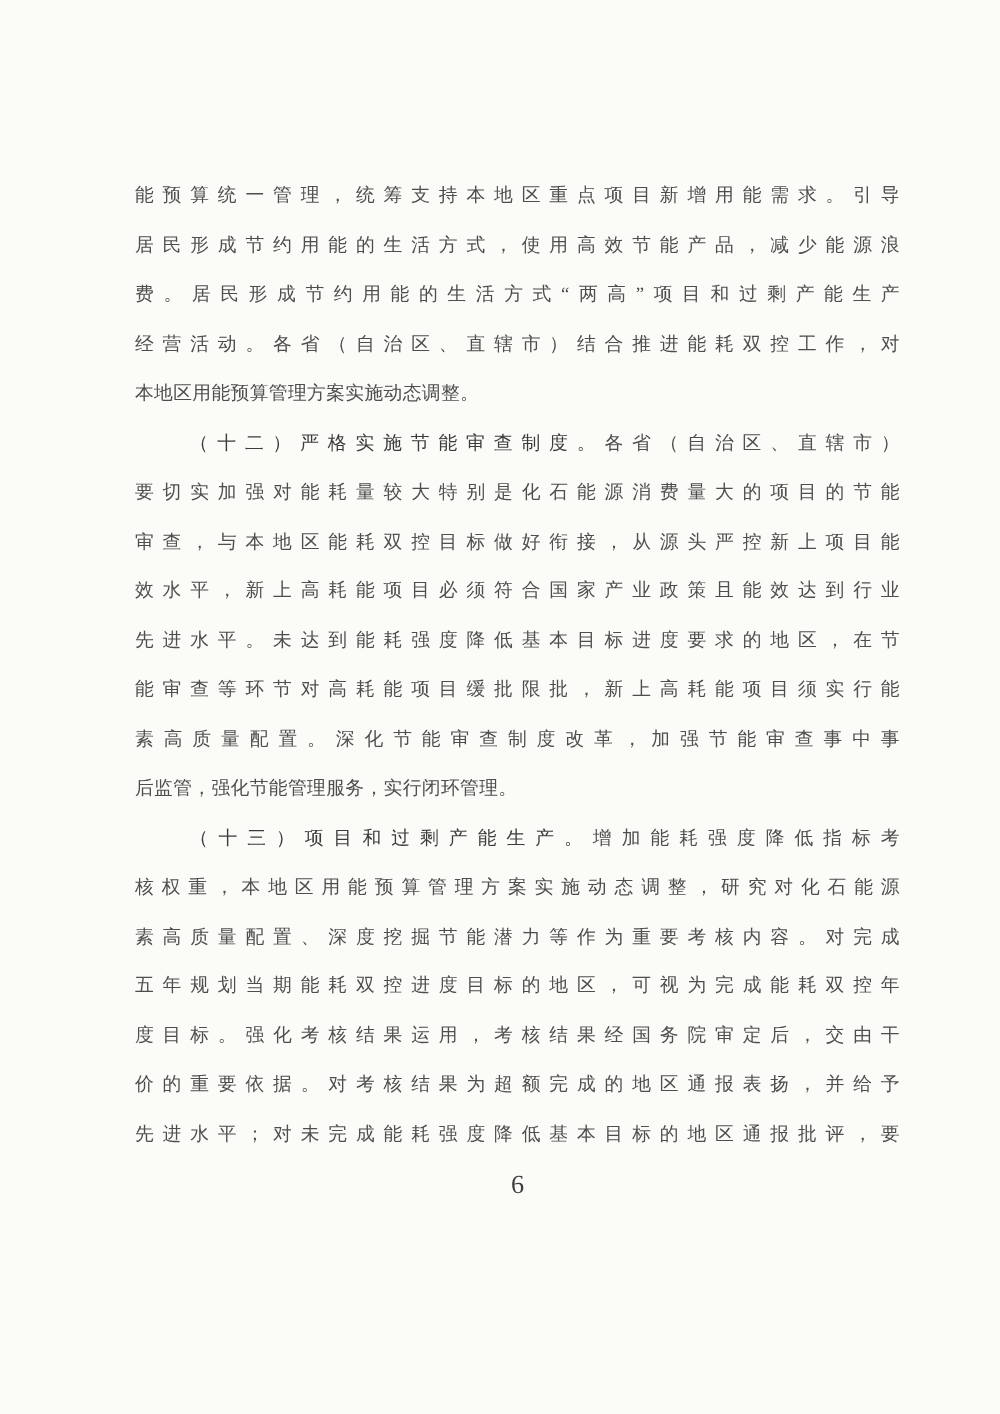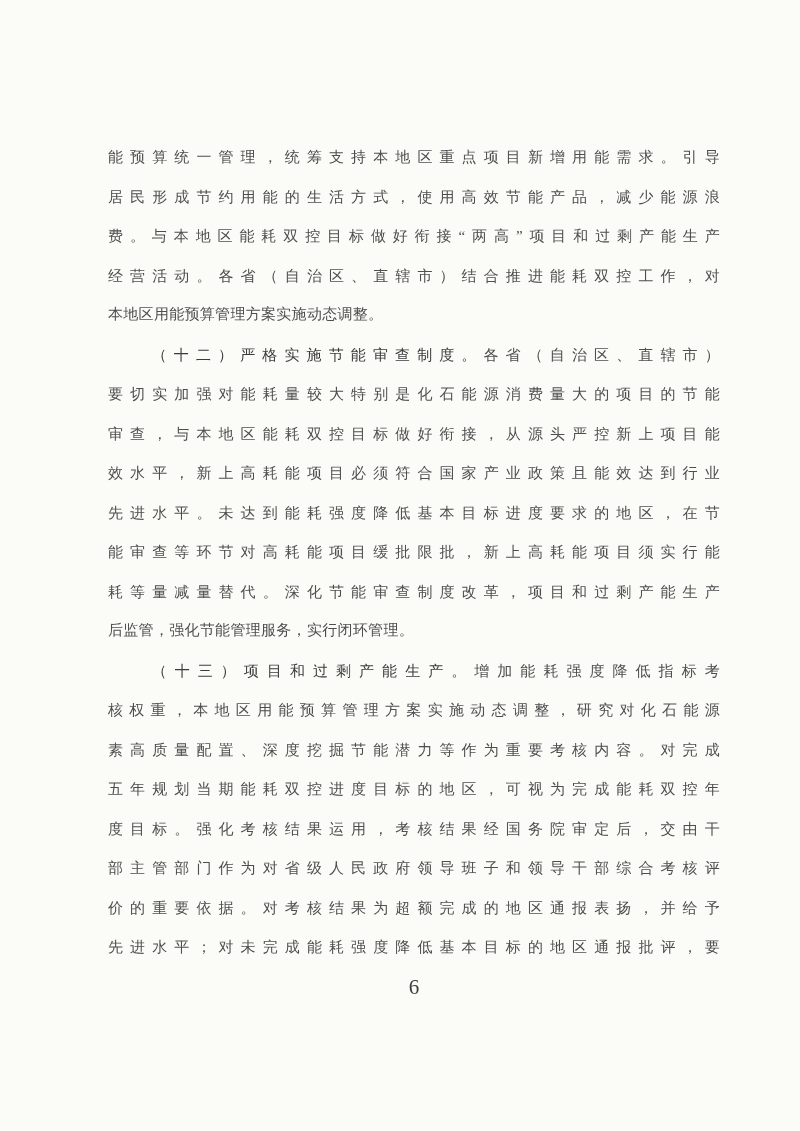--- a/index.html
+++ b/index.html
@@ -66,40 +66,39 @@
 </style>
 </head>
 <body>
 
 <div class="page">
   <div class="content">
     <div id="page-body">
         <div class="para">
           <div class="line"><span class="reg">能预算统一管理，统筹支持本地区重点项目新增用能需求。引导</span></div>
           <div class="line"><span class="reg">居民形成节约用能的生活方式，使用高效节能产品，减少能源浪</span></div>
-          <div class="line"><span class="reg">费。与本地区能耗双控目标做好衔接“两高”项目和过剩产能生产</span></div>
+          <div class="line"><span class="reg">费。居民形成节约用能的生活方式“两高”项目和过剩产能生产</span></div>
           <div class="line"><span class="reg">经营活动。各省（自治区、直辖市）结合推进能耗双控工作，对</span></div>
           <div class="line last"><span class="reg">本地区用能预算管理方案实施动态调整。</span></div>
         </div>
         <div class="para">
           <div class="line indent"><span class="bold">（十二）严格实施节能审查制度。</span><span class="reg">各省（自治区、直辖市）</span></div>
           <div class="line"><span class="reg">要切实加强对能耗量较大特别是化石能源消费量大的项目的节能</span></div>
           <div class="line"><span class="reg">审查，与本地区能耗双控目标做好衔接，从源头严控新上项目能</span></div>
           <div class="line"><span class="reg">效水平，新上高耗能项目必须符合国家产业政策且能效达到行业</span></div>
           <div class="line"><span class="reg">先进水平。未达到能耗强度降低基本目标进度要求的地区，在节</span></div>
           <div class="line"><span class="reg">能审查等环节对高耗能项目缓批限批，新上高耗能项目须实行能</span></div>
-          <div class="line"><span class="reg">耗等量减量替代。深化节能审查制度改革，项目和过剩产能生产</span></div>
+          <div class="line"><span class="reg">素高质量配置。深化节能审查制度改革，加强节能审查事中事</span></div>
           <div class="line last"><span class="reg">后监管，强化节能管理服务，实行闭环管理。</span></div>
         </div>
         <div class="para">
           <div class="line indent"><span class="bold">（十三）项目和过剩产能生产。</span><span class="reg">增加能耗强度降低指标考</span></div>
           <div class="line"><span class="reg">核权重，本地区用能预算管理方案实施动态调整，研究对化石能源</span></div>
           <div class="line"><span class="reg">素高质量配置、深度挖掘节能潜力等作为重要考核内容。对完成</span></div>
           <div class="line"><span class="reg">五年规划当期能耗双控进度目标的地区，可视为完成能耗双控年</span></div>
           <div class="line"><span class="reg">度目标。强化考核结果运用，考核结果经国务院审定后，交由干</span></div>
-          <div class="line"><span class="reg">部主管部门作为对省级人民政府领导班子和领导干部综合考核评</span></div>
           <div class="line"><span class="reg">价的重要依据。对考核结果为超额完成的地区通报表扬，并给予</span></div>
           <div class="line"><span class="reg">先进水平；对未完成能耗强度降低基本目标的地区通报批评，要</span></div>
         </div>
       </div>
     <div class="page-number">6</div>
   </div>
 </div>
 
 </body></html>

